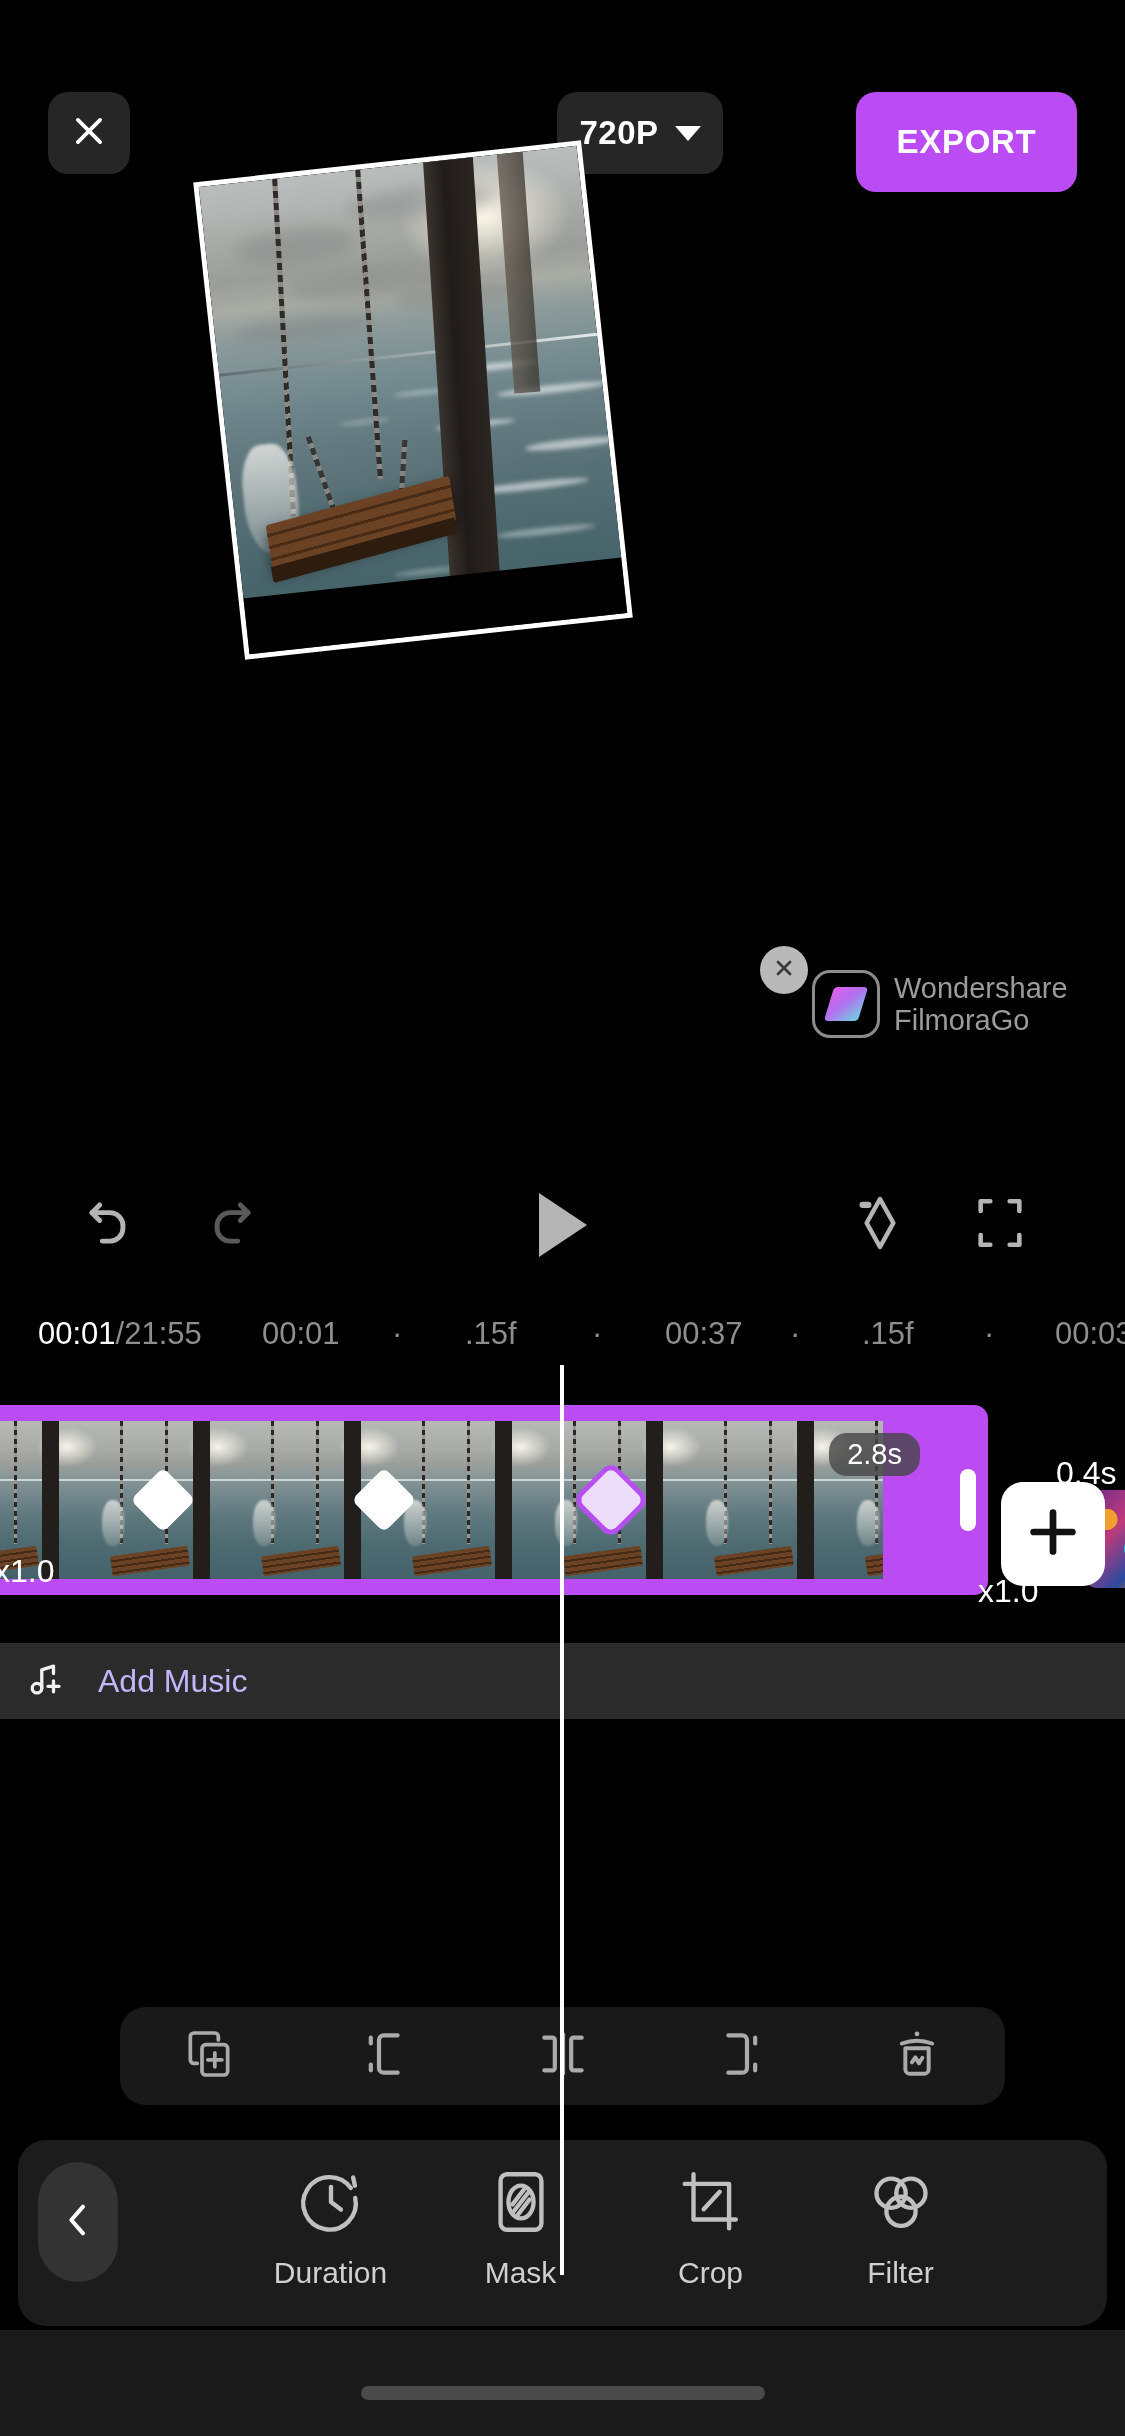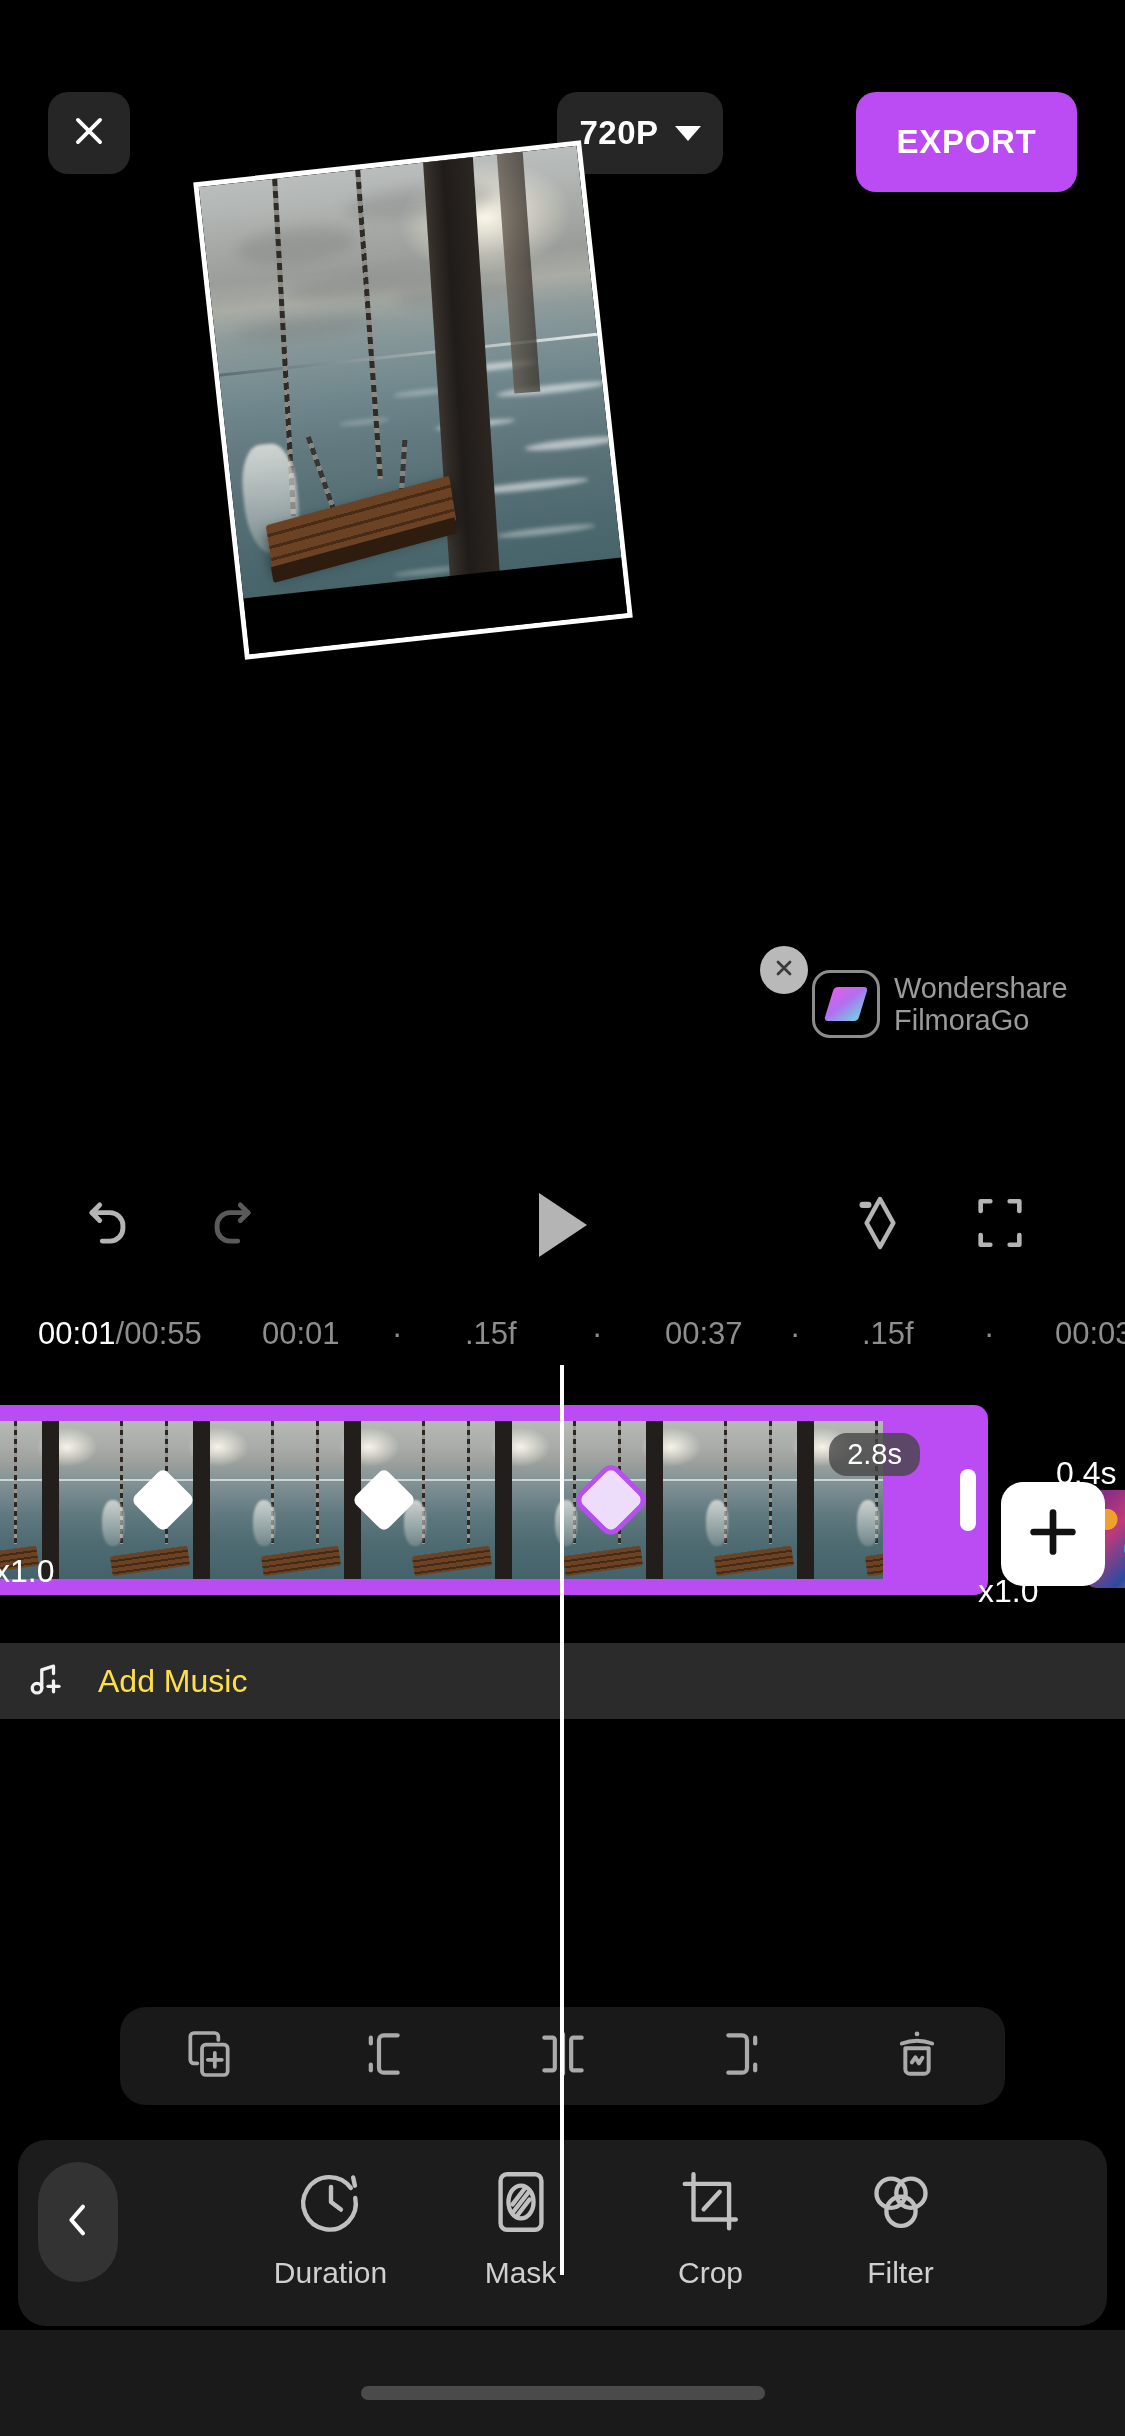--- a/index.html
+++ b/index.html
@@ -238,21 +238,21 @@
       radial-gradient(circle at 30% 30%, #f0a030 0 12%, transparent 13%),
       radial-gradient(circle at 70% 60%, #20b0d0 0 14%, transparent 15%),
       linear-gradient(135deg,#6b2a8a,#c03a7a 40%,#2a4aa0 75%,#d08020);
   }
 
   
   #music-row {
     position:absolute; top:1643px; left:0; width:1125px; height:76px;
     background:#2b2b2b; display:flex; align-items:center; padding-left:26px; gap:28px;
   }
-  #music-label { color:#fde047; font-size:32px; }
+  #music-label { color:#c4b5fd; font-size:32px; }
 
   
   #clip-toolbar {
     position:absolute; top:2007px; left:120px; width:885px; height:98px;
     background:#191919; border-radius:26px;
     display:flex; align-items:center; justify-content:space-around;
   }
   .ct-item { width:120px; height:98px; display:flex; align-items:center; justify-content:center; }
 
   
@@ -403,21 +403,21 @@
         <path d="M8 21 H4 V17"></path>
           <path d="M16 21 H20 V17"></path>
       </svg>
     </span>
   </div>
 
 </div>
 
 <div id="ruler">
   <div id="cur-time">
-    <span>00:01</span><span class="total">/</span><span class="total">00:55</span>
+    <span>00:01</span><span class="total">/</span><span class="total">21:55</span>
   </div>
   <div id="ruler-ticks">
       <div class="tick" style="left: 262px;">00:01</div>
       <div class="tick" style="left: 392px;">·</div>
       <div class="tick" style="left: 465px;">.15f</div>
       <div class="tick" style="left: 592px;">·</div>
       <div class="tick" style="left: 665px;">00:37</div>
       <div class="tick" style="left: 790px;">·</div>
       <div class="tick" style="left: 862px;">.15f</div>
       <div class="tick" style="left: 984px;">·</div>

